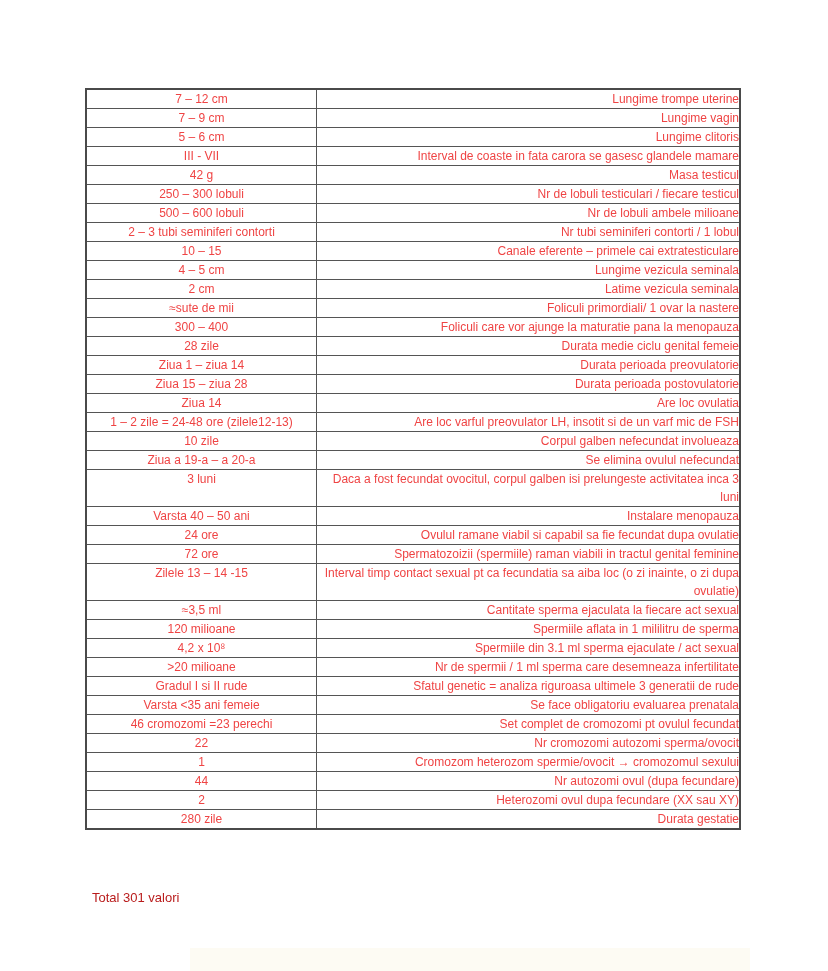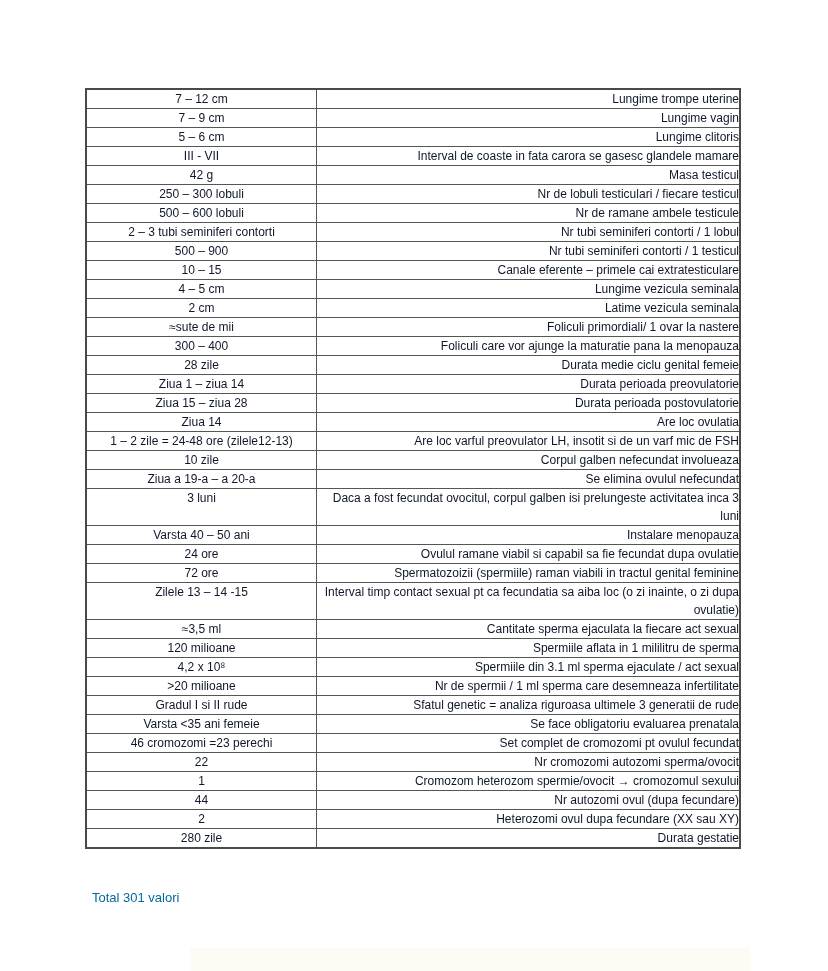--- a/index.html
+++ b/index.html
@@ -23,21 +23,21 @@
     height: 23px;
     background: #fdfbf3;
   }
   table.values {
     position: absolute;
     left: 85px;
     top: 88px;
     width: 656px;
     border-collapse: collapse;
     table-layout: fixed;
-    color: #0f172a;
+    color: #ef4444;
     font-size: 12px;
   }
   table.values td {
     border: 1px solid #555555;
     line-height: 18px;
     padding: 0;
     vertical-align: top;
     overflow: hidden;
   }
   table.values { border: 2px solid #4a4a4a; }
@@ -48,21 +48,21 @@
   td.desc {
     padding-left: 9px;
     padding-right: 4px;
     text-align: right;
   }
   .footer {
     position: absolute;
     left: 92px;
     top: 889px;
     font-size: 13px;
-    color: #0369a1;
+    color: #b91c1c;
     line-height: 18px;
   }
 </style>
 </head>
 <body>
 
 <div class="page">
 
   <table class="values">
     <tbody>
@@ -91,32 +91,28 @@
     <td class="desc">Masa testicul</td>
   </tr>
 
   <tr>
     <td class="val">250 – 300 lobuli</td>
     <td class="desc">Nr de lobuli testiculari / fiecare testicul</td>
   </tr>
 
   <tr>
     <td class="val">500 – 600 lobuli</td>
-    <td class="desc">Nr de ramane ambele testicule</td>
+    <td class="desc">Nr de lobuli ambele milioane</td>
   </tr>
 
   <tr>
     <td class="val">2 – 3 tubi seminiferi contorti</td>
     <td class="desc">Nr tubi seminiferi contorti / 1 lobul</td>
   </tr>
 
-  <tr>
-    <td class="val">500 – 900</td>
-    <td class="desc">Nr tubi seminiferi contorti / 1 testicul</td>
-  </tr>
 
   <tr>
     <td class="val">10 – 15</td>
     <td class="desc">Canale eferente – primele cai extratesticulare</td>
   </tr>
 
   <tr>
     <td class="val">4 – 5 cm</td>
     <td class="desc">Lungime vezicula seminala</td>
   </tr>

